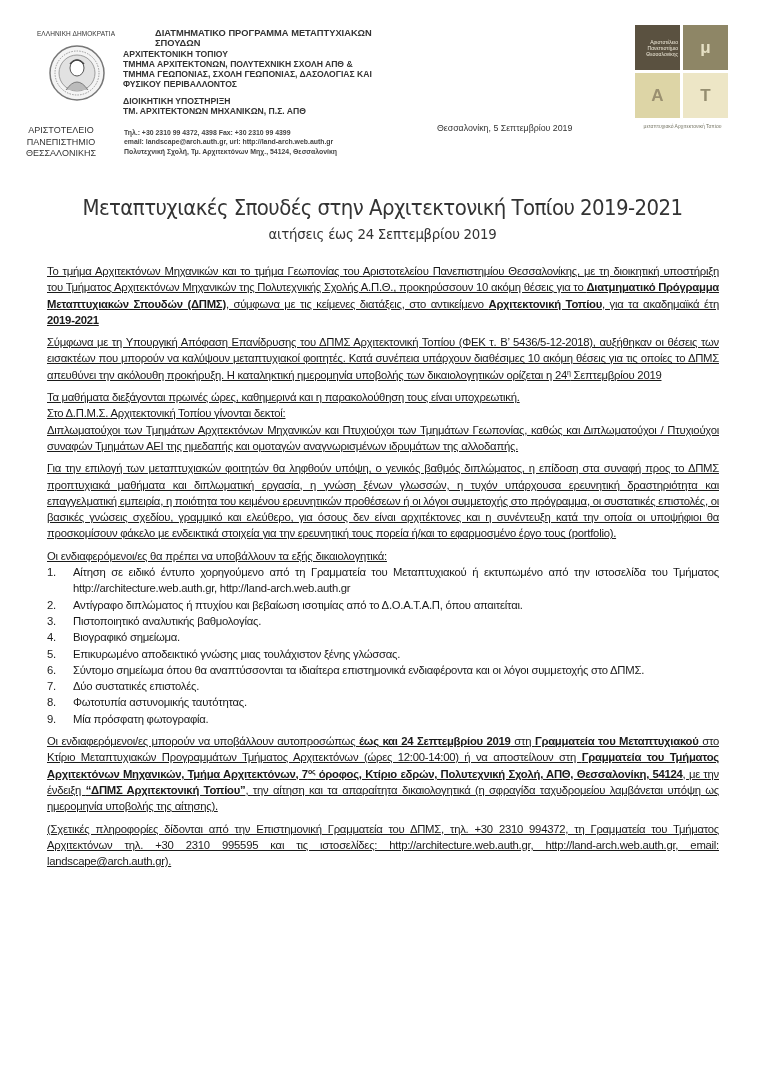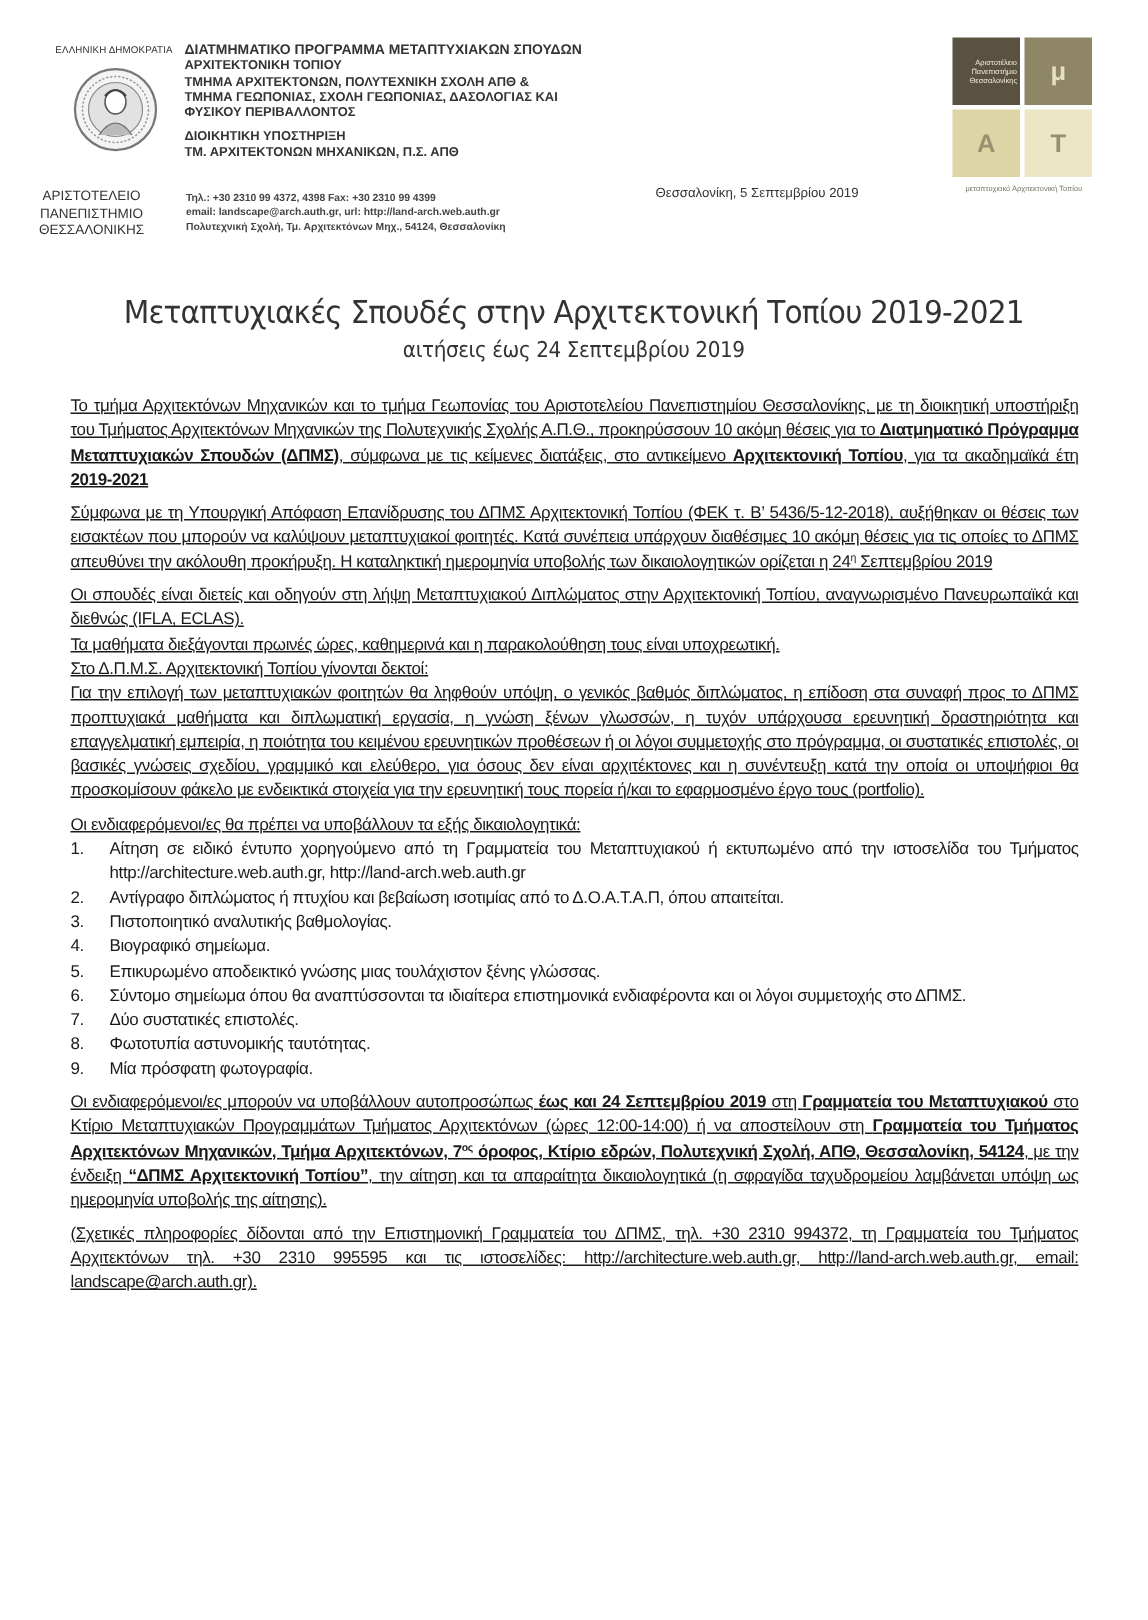--- a/index.html
+++ b/index.html
@@ -2,21 +2,21 @@
 <html><head>
 <meta charset="utf-8">
 <style>
   html, body { margin: 0; padding: 0; background: #ffffff; }
   body { width: 765px; height: 1080px; position: relative; overflow: hidden; color: #1a1a1a; }
   .hdr { position: absolute; font-family: "Liberation Sans", sans-serif; }
   .republic { left: 36px; top: 30px; width: 80px; text-align: center; font-size: 6.5px; color: #333; letter-spacing: 0.1px; }
   .seal { position: absolute; left: 48px; top: 44px; width: 58px; height: 58px; }
   .univ-name { left: 16px; top: 125px; width: 90px; text-align: center; font-size: 9px; line-height: 11.5px; color: #333; }
   .dept-block { left: 123px; top: 28px; width: 290px; font-size: 8.6px; font-weight: bold; line-height: 10.3px; color: #333; }
-  .dept-block .l1 { font-size: 9.3px; }
+  .dept-block .l1 { font-size: 9.3px; margin-left: 32px; }
   .dept-block .gap { height: 6px; }
   .contact { left: 124px; top: 128px; width: 290px; font-size: 6.9px; font-weight: bold; line-height: 9.4px; color: #444; }
   .date { left: 437px; top: 123px; font-size: 8.8px; color: #333; text-align: center; }
   .logo { position: absolute; left: 635px; top: 25px; width: 95px; }
   .logo .grid { display: grid; grid-template-columns: 45px 45px; grid-template-rows: 45px 45px; gap: 3px; }
   .logo .cell { display: flex; align-items: center; justify-content: center; font-family: "Liberation Sans", sans-serif; font-weight: bold; }
   .logo .c1 { background: #5a5140; color: #f0ebda; font-size: 5px; font-weight: normal; text-align: right; line-height: 6px; justify-content: flex-end; padding-right: 2px; }
   .logo .c2 { background: #8e8666; color: #e5dfc3; font-size: 17px; }
   .logo .c3 { background: #ddd5a6; color: #9a9070; font-size: 17px; }
   .logo .c4 { background: #ede6c6; color: #958e70; font-size: 17px; }
@@ -89,23 +89,23 @@
 <div class="title">Μεταπτυχιακές Σπουδές στην Αρχιτεκτονική Τοπίου 2019-2021</div>
 <div class="subtitle">αιτήσεις έως 24 Σεπτεμβρίου 2019</div>
 
 <div class="body">
   <p>
     <span>Το τμήμα Αρχιτεκτόνων Μηχανικών και το τμήμα Γεωπονίας του Αριστοτελείου Πανεπιστημίου Θεσσαλονίκης, με τη διοικητική υποστήριξη του Τμήματος Αρχιτεκτόνων Μηχανικών της Πολυτεχνικής Σχολής Α.Π.Θ., προκηρύσσουν 10 ακόμη θέσεις για το </span><b>Διατμηματικό Πρόγραμμα Μεταπτυχιακών Σπουδών (ΔΠΜΣ)</b><span>, σύμφωνα με τις κείμενες διατάξεις, στο αντικείμενο </span><b>Αρχιτεκτονική Τοπίου</b><span>, για τα ακαδημαϊκά έτη </span><b>2019-2021</b>
   </p>
   <p>
     <span>Σύμφωνα με τη Υπουργική Απόφαση Επανίδρυσης του ΔΠΜΣ Αρχιτεκτονική Τοπίου (ΦΕΚ τ. Β’ 5436/5-12-2018), αυξήθηκαν οι θέσεις των εισακτέων που μπορούν να καλύψουν μεταπτυχιακοί φοιτητές. Κατά συνέπεια υπάρχουν διαθέσιμες 10 ακόμη θέσεις για τις οποίες το ΔΠΜΣ απευθύνει την ακόλουθη προκήρυξη. Η καταληκτική ημερομηνία υποβολής των δικαιολογητικών ορίζεται η 24</span><sup>η</sup><span> Σεπτεμβρίου 2019</span>
   </p>
-  <p class="tight">Οι σπουδές είναι διετείς και οδηγούν στη λήψη Μεταπτυχιακού Διπλώματος στην Αρχιτεκτονική Τοπίου, αναγνωρισμένο Πανευρωπαϊκά και διεθνώς (IFLA, ECLAS).</p>
   <p class="tight">Τα μαθήματα διεξάγονται πρωινές ώρες, καθημερινά και η παρακολούθηση τους είναι υποχρεωτική.</p>
   <p class="tight">Στο Δ.Π.Μ.Σ. Αρχιτεκτονική Τοπίου γίνονται δεκτοί:</p>
+  <p>Διπλωματούχοι των Τμημάτων Αρχιτεκτόνων Μηχανικών και Πτυχιούχοι των Τμημάτων Γεωπονίας, καθώς και Διπλωματούχοι / Πτυχιούχοι συναφών Τμημάτων ΑΕΙ της ημεδαπής  και ομοταγών αναγνωρισμένων ιδρυμάτων της αλλοδαπής.</p>
   <p>Για την επιλογή των μεταπτυχιακών φοιτητών θα ληφθούν υπόψη, ο γενικός βαθμός διπλώματος, η επίδοση στα συναφή προς το ΔΠΜΣ προπτυχιακά μαθήματα και διπλωματική εργασία, η γνώση ξένων γλωσσών, η τυχόν υπάρχουσα ερευνητική δραστηριότητα και επαγγελματική εμπειρία, η ποιότητα του κειμένου ερευνητικών προθέσεων ή οι λόγοι συμμετοχής στο πρόγραμμα, οι συστατικές επιστολές, οι βασικές γνώσεις σχεδίου, γραμμικό και ελεύθερο, για όσους δεν είναι αρχιτέκτονες και η συνέντευξη κατά την οποία οι υποψήφιοι θα προσκομίσουν φάκελο με ενδεικτικά στοιχεία για την ερευνητική τους πορεία ή/και το εφαρμοσμένο έργο τους (portfolio).</p>
   <p class="tight">Οι ενδιαφερόμενοι/ες θα πρέπει να υποβάλλουν τα εξής δικαιολογητικά:</p>
   <ol>
     <li>
         <span class="num">1.</span>
         <span class="txt">Αίτηση σε ειδικό έντυπο χορηγούμενο από τη Γραμματεία του Μεταπτυχιακού ή εκτυπωμένο από την ιστοσελίδα του Τμήματος http://architecture.web.auth.gr, http://land-arch.web.auth.gr</span>
       </li>
     <li>
         <span class="num">2.</span>
         <span class="txt">Αντίγραφο διπλώματος ή πτυχίου και βεβαίωση ισοτιμίας από το Δ.Ο.Α.Τ.Α.Π, όπου απαιτείται.</span>

